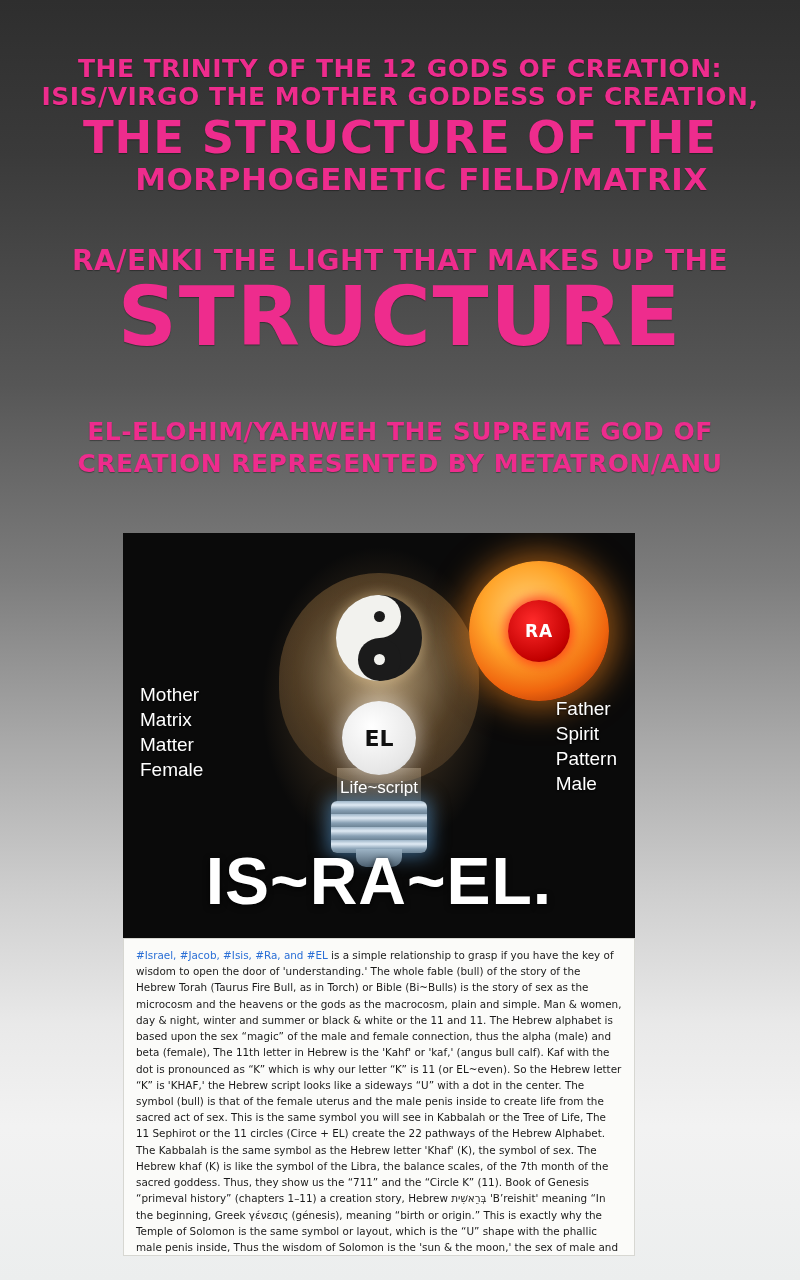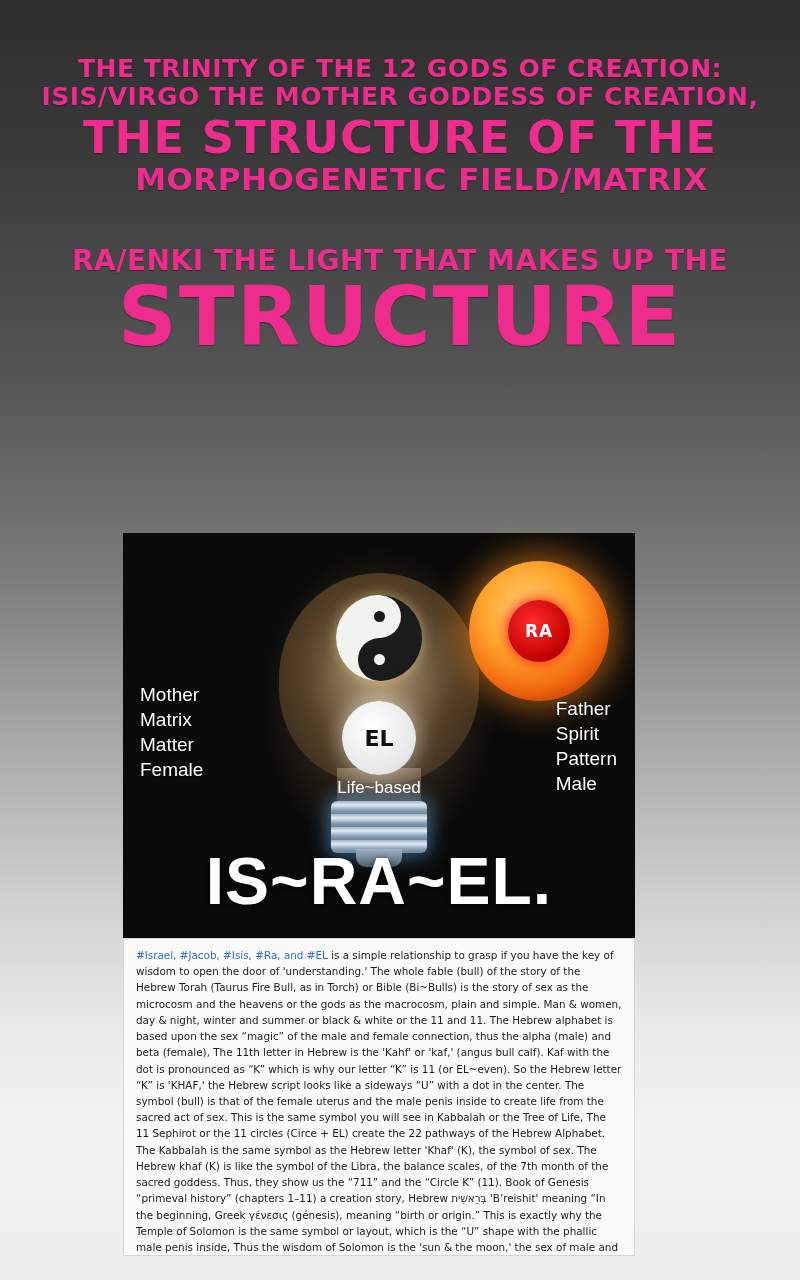--- a/index.html
+++ b/index.html
@@ -283,20 +283,21 @@
 </head>
 <body>
 
 <div class="headings">
   <span class="h-line l1">THE TRINITY OF THE 12 GODS OF CREATION:</span>
   <span class="h-line l2">ISIS/VIRGO THE MOTHER GODDESS OF CREATION,</span>
   <span class="h-line l3">THE STRUCTURE OF THE</span>
   <span class="h-line l4">MORPHOGENETIC FIELD/MATRIX</span>
   <span class="h-line l5">RA/ENKI THE LIGHT THAT MAKES UP THE</span>
   <span class="h-line l6">STRUCTURE</span>
+  <span class="h-line l7">EL-ELOHIM/YAHWEH THE SUPREME GOD OF CREATION REPRESENTED BY METATRON/ANU</span>
 </div>
 
 <div class="figure">
   <div class="fig-bg"></div>
 
   <div class="bulb"></div>
   <div class="bulb-neck"></div>
   <div class="bulb-base"></div>
   <div class="bulb-tip"></div>
 
@@ -306,21 +307,21 @@
     <div class="yy-dot-a"></div>
     <div class="yy-dot-b"></div>
   </div>
 
 
   <div class="orb-ra">
     <div class="core">RA</div>
   </div>
 
   <div class="el-circle">EL</div>
-  <div class="el-label">Life~based</div>
+  <div class="el-label">Life~script</div>
 
   <div class="side-label left-label" style="white-space: pre-line;">Mother
 Matrix
 Matter
 Female</div>
   <div class="side-label right-label" style="white-space: pre-line;">Father
 Spirit
 Pattern
 Male</div>
 

